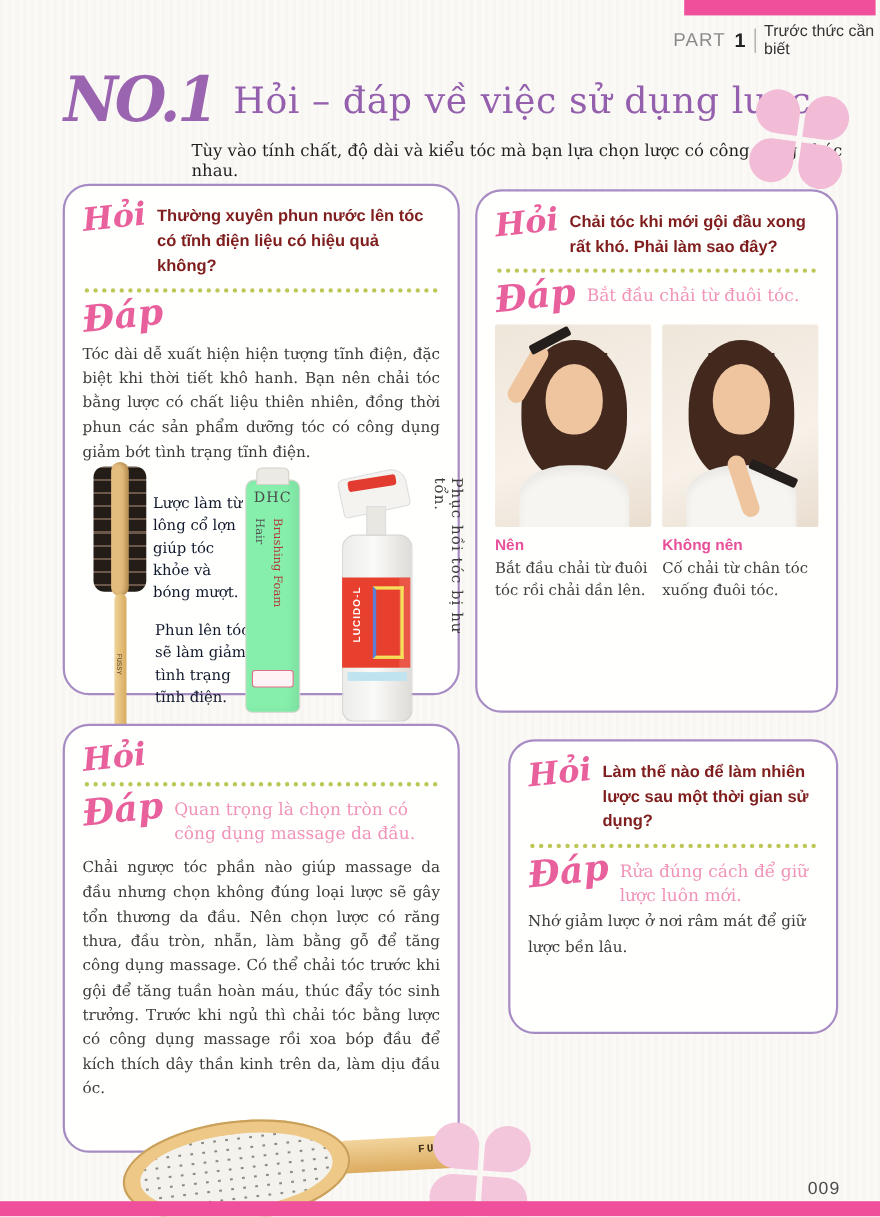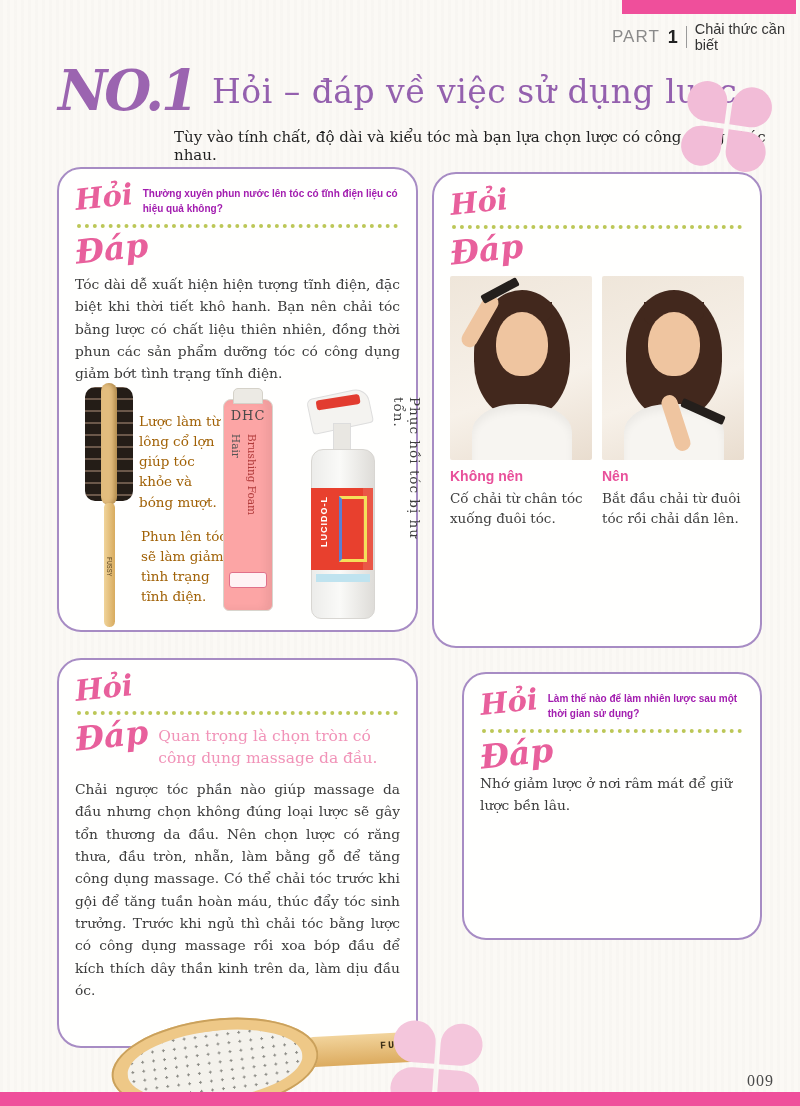--- a/index.html
+++ b/index.html
@@ -33,41 +33,41 @@
   .flower-top{left:684px;top:84px;transform:rotate(8deg);}
   .flower-bottom{left:392px;top:1022px;transform:rotate(4deg);}
   .flower-bottom .petal{background:#f4c6dc;width:42px;height:42px;}
   
   .qa-box{position:absolute;background:#fffffe;border:2px solid #a78cc4;border-radius:24px;
     padding:12px 16px;box-sizing:border-box;}
   .qa-row{display:flex;align-items:flex-start;gap:10px;margin-top:2px;}
   .script{flex:0 0 56px;text-align:center;font:italic 700 29px "DejaVu Serif",serif;
     color:#e8609c;transform:rotate(-6deg);line-height:1;}
   .script.dap{font-size:33px;color:#e8609c;}
-  .q-text{font-family:"Liberation Sans",sans-serif;font-weight:700;font-size:10px;
-    color:#a21caf;line-height:1.5;padding-top:3px;}
+  .q-text{font-family:"Liberation Sans",sans-serif;font-weight:700;font-size:15px;
+    color:#7f1d1d;line-height:1.5;padding-top:3px;}
   .a-lead{font-size:15.5px;color:#f193b8;line-height:1.45;padding-top:6px;}
   .dotline{border-top:4px dotted #bcc757;margin:8px 2px 4px 2px;}
   .body-text{font-size:13.8px;color:#3b3b3b;line-height:1.62;text-align:justify;margin-top:8px;}
   .note-text{font-size:13.8px;color:#3b3b3b;line-height:1.62;margin-top:2px;}
   
   .products{position:relative;height:252px;margin-top:6px;}
   .round-brush{position:absolute;left:10px;top:-4px;width:48px;}
   .rb-head{width:48px;height:114px;position:relative;border-radius:10px;
     background:repeating-linear-gradient(0deg,#241d17 0 5px,#6b584a 5px 7px,#241d17 7px 12px);}
   .rb-core{position:absolute;left:16px;top:-4px;width:16px;height:122px;background:#e3bd7e;
     border-radius:8px;box-shadow:inset -3px 0 4px rgba(120,80,20,.45);}
   .rb-handle{position:relative;margin:2px auto 0 auto;width:11px;height:124px;
     background:linear-gradient(90deg,#f0d49a,#d8ab5e);border-radius:5px 5px 6px 6px;}
   .rb-label{position:absolute;top:54px;left:1px;writing-mode:vertical-rl;font-size:6.5px;
     color:#5c4622;font-family:"Liberation Mono",monospace;}
-  .cap{position:absolute;font-size:13.5px;color:#a16207;line-height:1.5;}
+  .cap{position:absolute;font-size:13.5px;color:#0f172a;line-height:1.5;}
   .cap-brush{left:64px;top:20px;width:86px;}
   .cap-foam{left:66px;top:135px;width:92px;}
-  .dhc-can{position:absolute;left:148px;top:8px;width:48px;height:210px;background:#fca5a5;
+  .dhc-can{position:absolute;left:148px;top:8px;width:48px;height:210px;background:#86efac;
     border:1px solid #d8d5cd;border-radius:8px 8px 6px 6px;box-shadow:inset -6px 0 8px rgba(0,0,0,.06);}
   .dhc-cap{position:absolute;left:9px;top:-12px;width:28px;height:14px;background:#eceae4;
     border:1px solid #d5d2c9;border-radius:5px 5px 0 0;}
   .dhc-brand{margin-top:8px;text-align:center;font-family:"DejaVu Serif",serif;font-size:13px;
     letter-spacing:1px;color:#4a4a4a;}
   .dhc-vert{position:absolute;left:6px;top:34px;writing-mode:vertical-rl;font-size:10.5px;
     color:#555;font-family:"DejaVu Serif",serif;}
   .dhc-vert2{position:absolute;left:22px;top:34px;writing-mode:vertical-rl;font-size:10.5px;
     color:#b03a3a;font-family:"DejaVu Serif",serif;}
   .dhc-band{position:absolute;left:5px;bottom:22px;width:36px;height:14px;border:1px solid #e0708a;
@@ -119,35 +119,35 @@
   .pd-cushion{position:absolute;left:16px;top:12px;width:176px;height:68px;border-radius:50%;
     background:
       radial-gradient(circle,#8a8a84 1px,transparent 1.4px),
       #f4f2ec;
     background-size:11px 9px;}
   .pd-handle{position:absolute;left:196px;top:34px;width:128px;height:30px;border-radius:8px 16px 16px 8px;
     background:linear-gradient(180deg,#f2d49c,#dcab5f);transform:rotate(4deg);}
   .pd-brand{position:absolute;right:14px;top:7px;font-family:"Liberation Mono",monospace;
     font-size:10px;letter-spacing:2px;color:#3c2f17;font-weight:700;}
   
-  .page-num{position:absolute;right:26px;bottom:16px;font-family:Liberation Serif, serif;
+  .page-num{position:absolute;right:36px;bottom:16px;font-family:Liberation Sans, sans-serif;
     font-size:16px;color:#4a4a4a;letter-spacing:1px;}
   .bottom-bar{position:absolute;left:0;bottom:0;width:800px;height:14px;background:#ef4f9b;}
 </style>
 </head>
 <body>
 
 <div class="page">
 
   <div class="top-bar"></div>
   <div class="part-line">
     <span class="part-word">PART</span>
     <span class="part-num">1</span>
     <span class="part-divider"></span>
-    <span class="part-title">Chải thức cần biết</span>
+    <span class="part-title">Trước thức cần biết</span>
   </div>
 
   <div class="no1">NO.1</div>
   <div class="main-title">Hỏi – đáp về việc sử dụng lược</div>
   <div class="subtitle">Tùy vào tính chất, độ dài và kiểu tóc mà bạn lựa chọn lược có công dụng khác nhau.</div>
 
   <div class="flower flower-top">
     <span class="petal p-tl"></span>
     <span class="petal p-tr"></span>
     <span class="petal p-bl"></span>
@@ -198,24 +198,26 @@
           <div class="sp-bluebar"></div>
         </div>
       </div>
       <div class="cap-spray">Phục hồi tóc bị hư tổn.</div>
     </div>
   </div>
 
   <div class="qa-box" style="left:432px;top:172px;width:330px;height:476px;">
     <div class="qa-row">
       <div class="script">Hỏi</div>
-    </div>
-    <div class="dotline"></div>
-    <div class="qa-row">
-      <div class="script dap">Đáp</div>
+      <div class="q-text">Chải tóc khi mới gội đầu xong rất khó. Phải làm sao đây?</div>
+    </div>
+    <div class="dotline"></div>
+    <div class="qa-row">
+      <div class="script dap">Đáp</div>
+      <div class="a-lead">Bắt đầu chải từ đuôi tóc.</div>
     </div>
 
     <div class="photos">
       <div class="photo">
         <div class="ph-hair"></div>
         <div class="ph-bangs"></div>
         <div class="ph-face"></div>
         <div class="ph-arm up"></div>
         <div class="ph-comb up"></div>
         <div class="ph-top"></div>
@@ -224,26 +226,26 @@
         <div class="ph-hair"></div>
         <div class="ph-bangs"></div>
         <div class="ph-face"></div>
         <div class="ph-top"></div>
         <div class="ph-arm down"></div>
         <div class="ph-comb down"></div>
       </div>
     </div>
     <div class="photo-caps">
       <div class="photo-cap-col">
+        <div class="ph-label">Nên</div>
+        <div class="ph-cap">Bắt đầu chải từ đuôi tóc rồi chải dần lên.</div>
+      </div>
+      <div class="photo-cap-col">
         <div class="ph-label">Không nên</div>
         <div class="ph-cap">Cố chải từ chân tóc xuống đuôi tóc.</div>
-      </div>
-      <div class="photo-cap-col">
-        <div class="ph-label">Nên</div>
-        <div class="ph-cap">Bắt đầu chải từ đuôi tóc rồi chải dần lên.</div>
       </div>
     </div>
   </div>
 
   <div class="qa-box" style="left:57px;top:658px;width:361px;height:390px;">
     <div class="qa-row">
       <div class="script">Hỏi</div>
     </div>
     <div class="dotline"></div>
     <div class="qa-row">
@@ -266,20 +268,21 @@
   </div>
 
   <div class="qa-box" style="left:462px;top:672px;width:300px;height:268px;">
     <div class="qa-row">
       <div class="script">Hỏi</div>
       <div class="q-text">Làm thế nào để làm nhiên lược sau một thời gian sử dụng?</div>
     </div>
     <div class="dotline"></div>
     <div class="qa-row">
       <div class="script dap">Đáp</div>
+      <div class="a-lead">Rửa đúng cách để giữ lược luôn mới.</div>
     </div>
     <div class="note-text">Nhớ giảm lược ở nơi râm mát để giữ lược bền lâu.</div>
   </div>
 
   <div class="flower flower-bottom">
     <span class="petal p-tl"></span>
     <span class="petal p-tr"></span>
     <span class="petal p-bl"></span>
     <span class="petal p-br"></span>
   </div>

